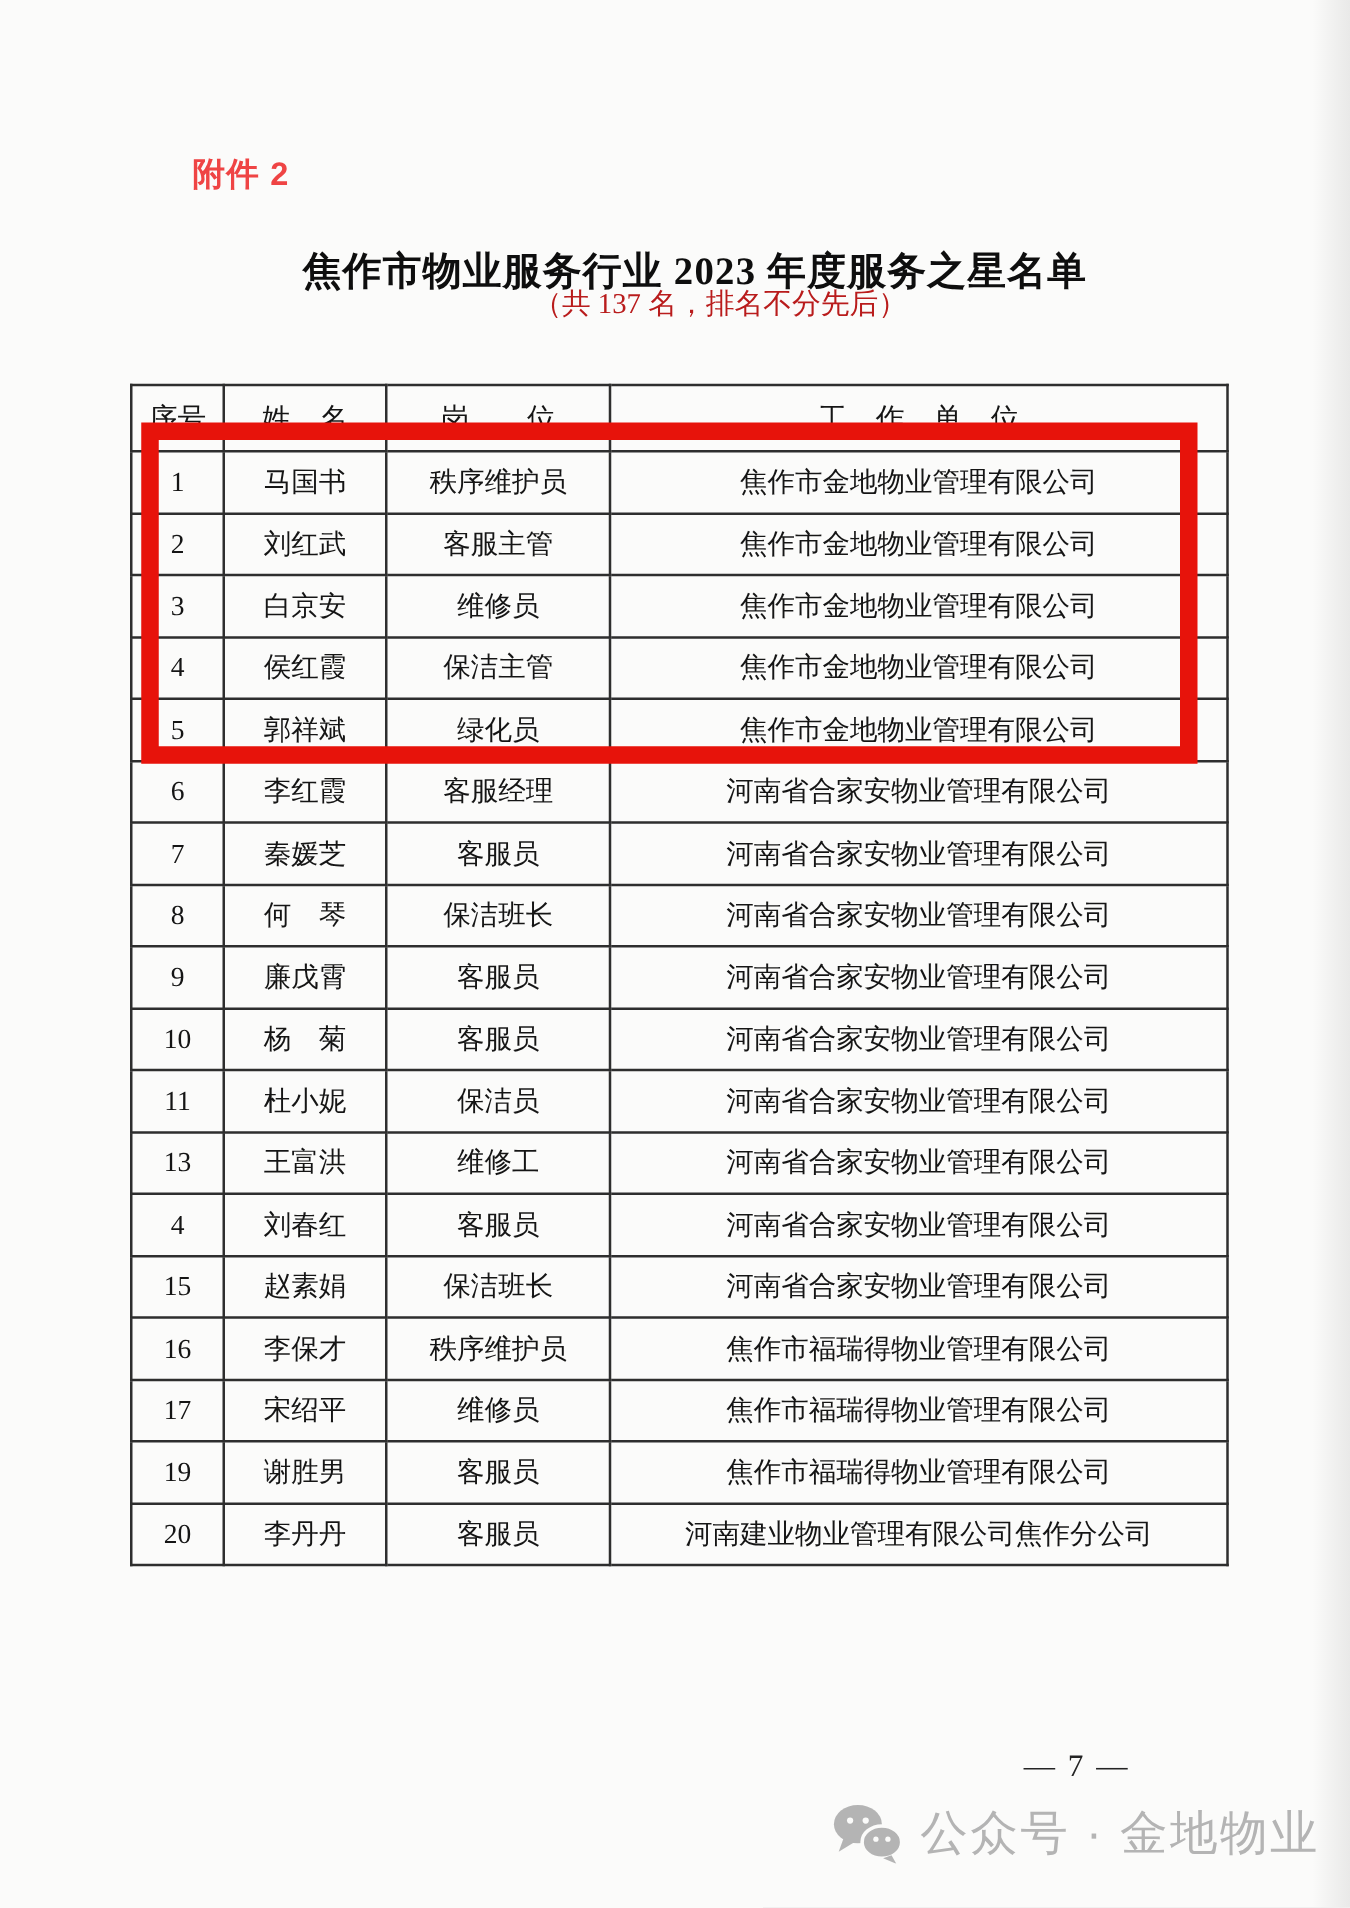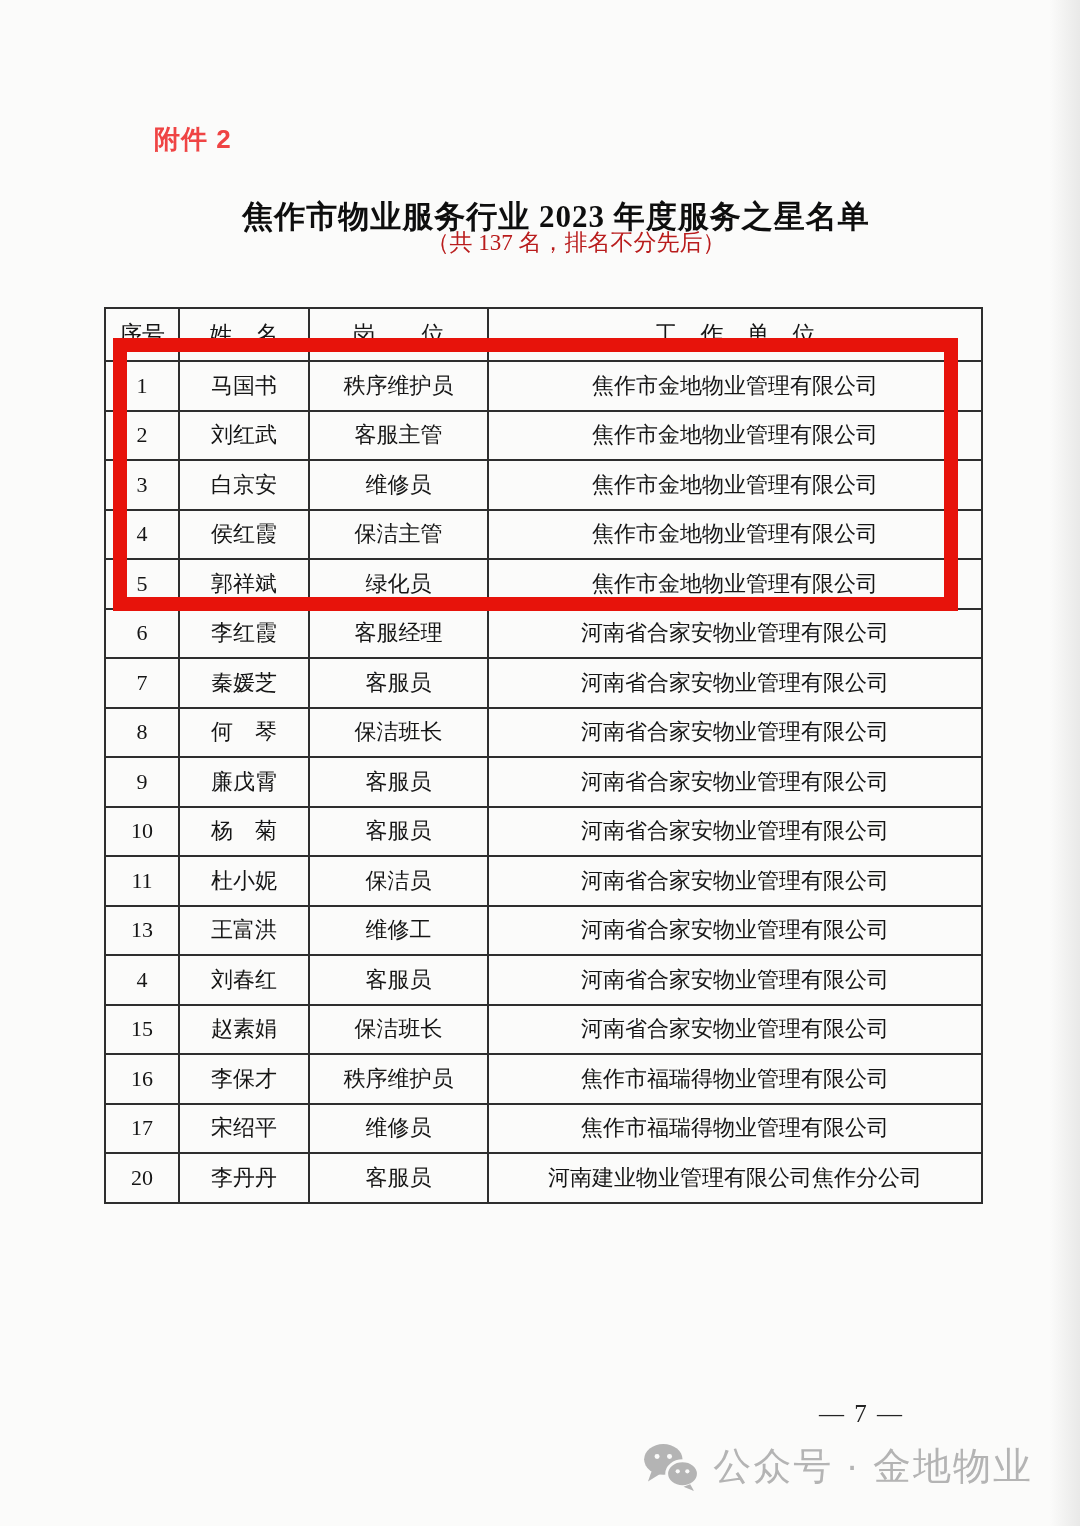--- a/index.html
+++ b/index.html
@@ -94,21 +94,21 @@
     position: absolute;
     top: 1400px;
     right: 176px;
     font-size: 25px;
     color: #242424;
     letter-spacing: 2px;
   }
   .watermark {
     position: absolute;
     top: 1441px;
-    right: 47px;
+    right: 24px;
     display: flex;
     align-items: center;
     gap: 13px;
     color: #b4b4b4;
     font-family: "Liberation Sans", sans-serif;
     font-size: 38px;
     letter-spacing: 2px;
   }
   .wechat-icon {
     width: 58px;
@@ -230,20 +230,26 @@
         <tr>
           <td>16</td>
           <td>李保才</td>
           <td>秩序维护员</td>
           <td>焦作市福瑞得物业管理有限公司</td>
         </tr>
         <tr>
           <td>17</td>
           <td>宋绍平</td>
           <td>维修员</td>
+          <td>焦作市福瑞得物业管理有限公司</td>
+        </tr>
+        <tr>
+          <td>19</td>
+          <td>谢胜男</td>
+          <td>客服员</td>
           <td>焦作市福瑞得物业管理有限公司</td>
         </tr>
         <tr>
           <td>20</td>
           <td>李丹丹</td>
           <td>客服员</td>
           <td>河南建业物业管理有限公司焦作分公司</td>
         </tr>
       </tbody>
   </table>

